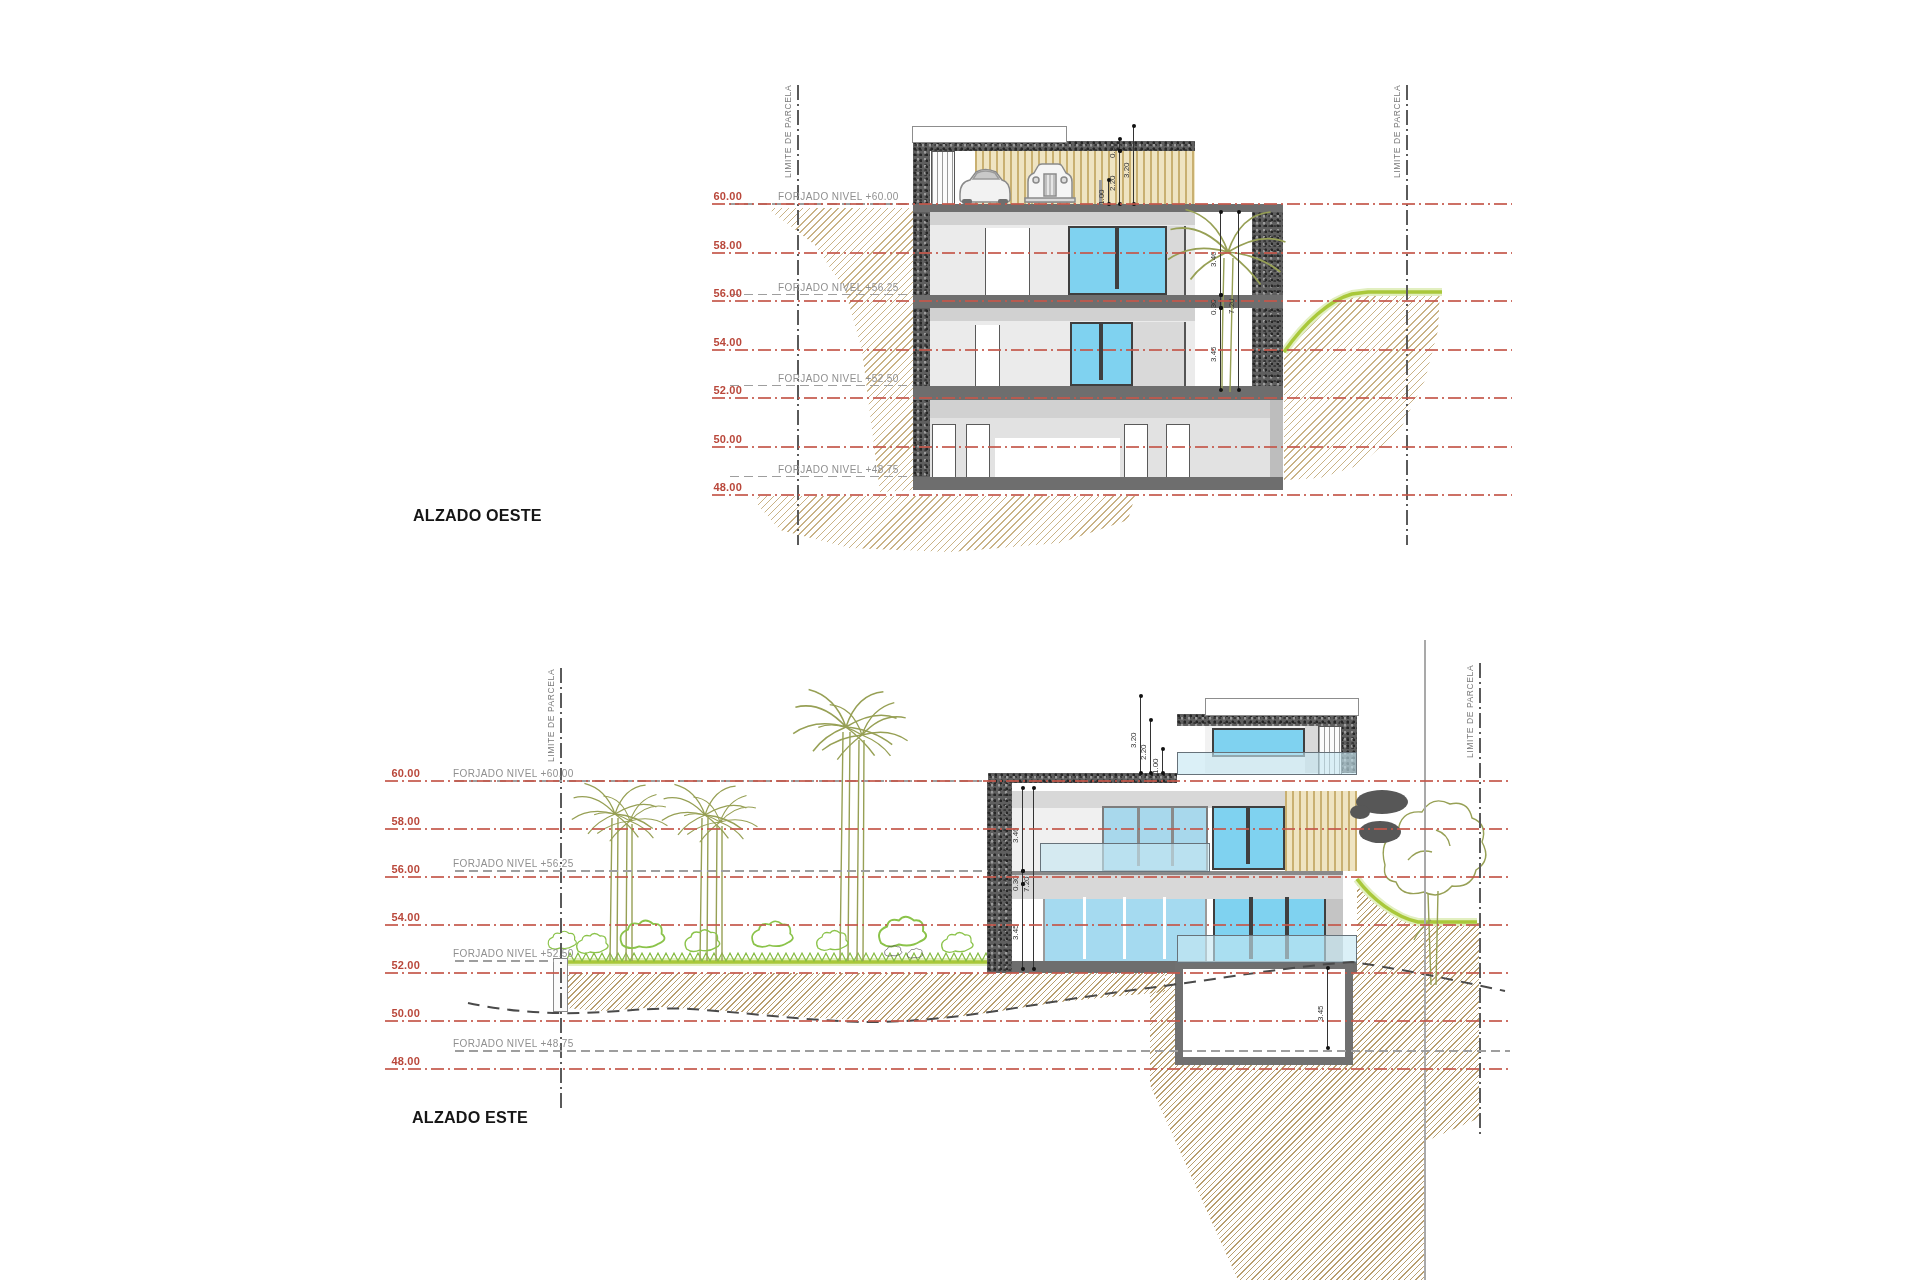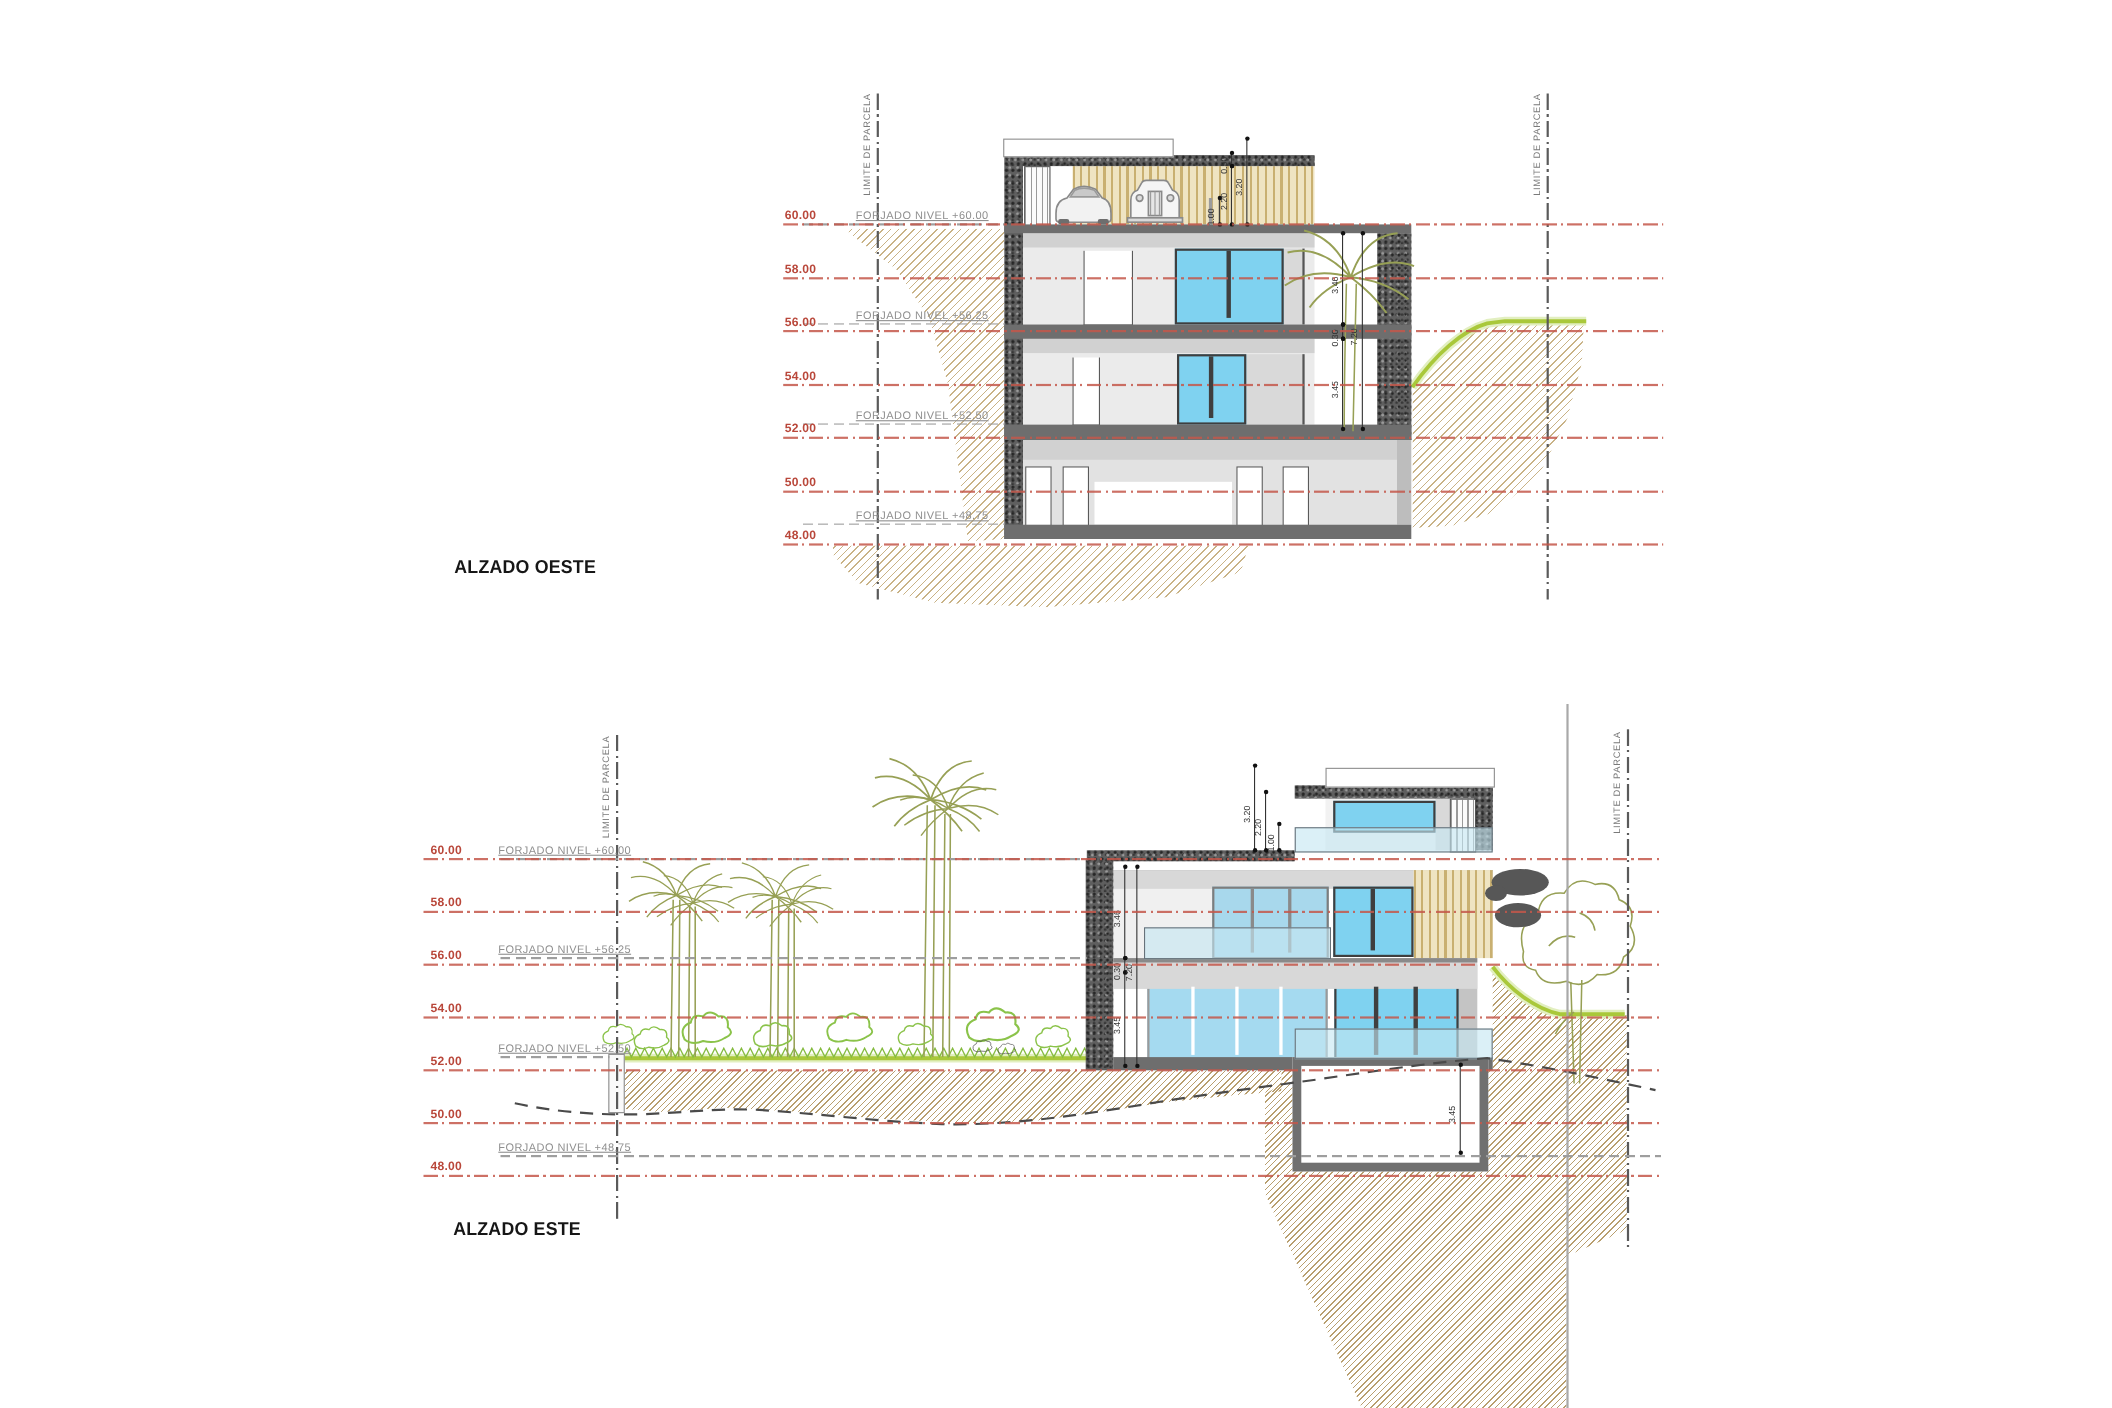--- a/index.html
+++ b/index.html
@@ -7,21 +7,21 @@
          font-family:"Liberation Sans",sans-serif;}
   .abs{position:absolute;}
   
   .redline{position:absolute;height:2px;z-index:60;
     background:repeating-linear-gradient(90deg,#c4574a 0 13px,transparent 13px 17px,#c4574a 17px 19px,transparent 19px 23px);
     opacity:.85;}
   .graydash{position:absolute;height:1.5px;z-index:58;
     background:repeating-linear-gradient(90deg,#9e9e9e 0 9px,transparent 9px 14px);}
   .lvl{position:absolute;z-index:62;font-size:11px;font-weight:700;color:#b9473a;
        width:42px;text-align:right;letter-spacing:.2px;}
-  .fj{position:absolute;z-index:62;font-size:10px;color:#8f8f8f;letter-spacing:.4px;white-space:nowrap;text-decoration:underline;}
+  .fj{position:absolute;z-index:62;font-size:10px;color:#8f8f8f;letter-spacing:.4px;white-space:nowrap;}
   .vlabel{position:absolute;z-index:62;writing-mode:vertical-rl;transform:rotate(180deg);
           font-size:8.5px;color:#7a7a7a;letter-spacing:.6px;white-space:nowrap;}
   .limite{position:absolute;width:2px;z-index:55;
     background:repeating-linear-gradient(180deg,#5a5a5a 0 15px,transparent 15px 19px,#5a5a5a 19px 21px,transparent 21px 25px);}
   .dimline{position:absolute;width:1px;background:#333;z-index:50;}
   .dimdot{position:absolute;width:4px;height:4px;border-radius:50%;background:#111;z-index:51;}
   .dimlabel{position:absolute;z-index:51;writing-mode:vertical-rl;transform:rotate(180deg);
             font-size:8px;color:#333;white-space:nowrap;}
   .title{position:absolute;z-index:70;font-size:17px;font-weight:700;color:#161616;
          transform:scaleX(.95);transform-origin:left;letter-spacing:.2px;}

